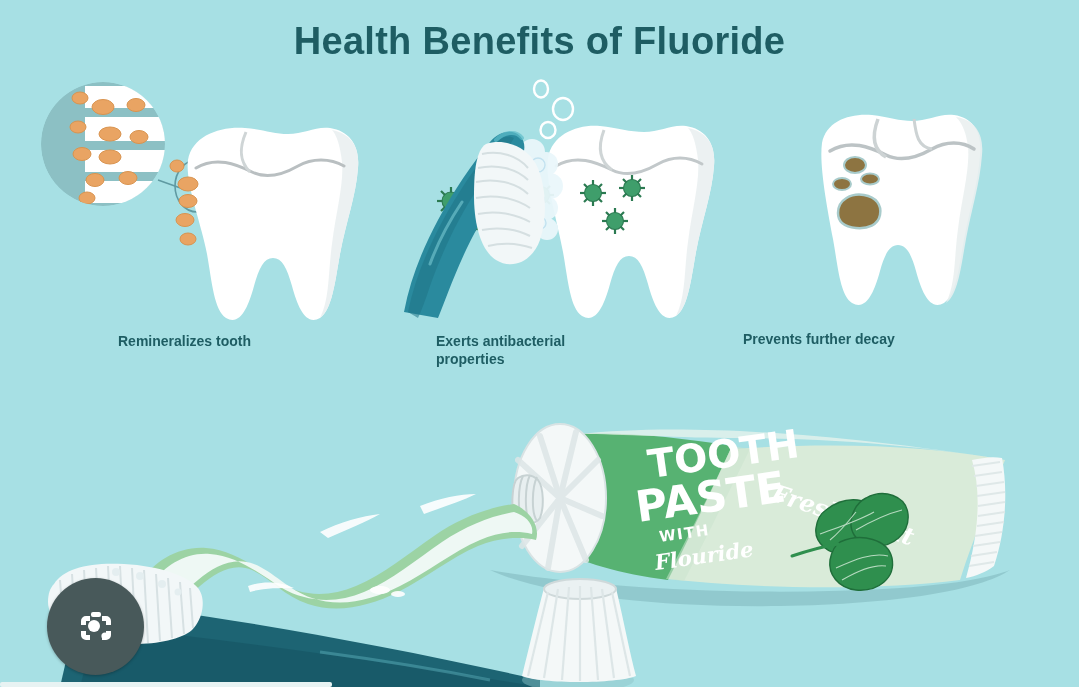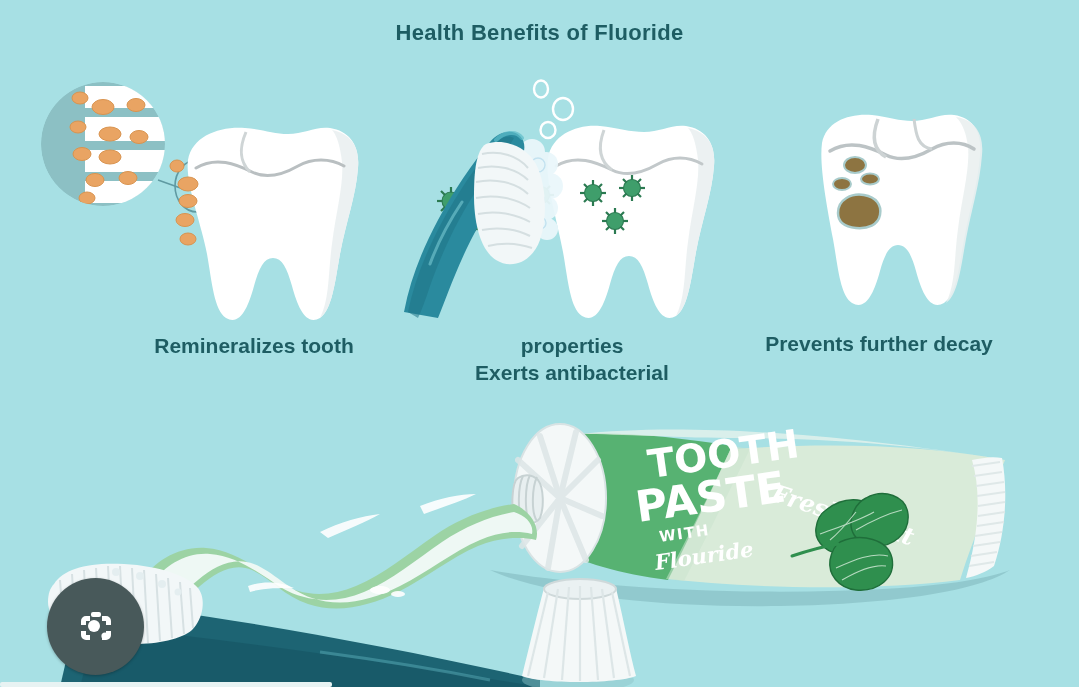--- a/index.html
+++ b/index.html
@@ -18,31 +18,31 @@
     background: #a7e0e4;
     overflow: hidden;
   }
 
   
   #title {
     position: absolute;
     left: 0; top: 20px;
     width: 1079px;
     text-align: center;
-    font-size: 22px;
+    font-size: 38px;
     font-weight: bold;
     color: #1e5d63;
     letter-spacing: .3px;
   }
 
   
   .caption {
     position: absolute;
-    text-align: center;
-    font-size: 21px;
+    text-align: left;
+    font-size: 14px;
     font-weight: bold;
     color: #1e5d63;
     line-height: 1.28;
   }
   #caption-1 { left: 118px; top: 333px; width: 272px; }
   #caption-2 { left: 436px; top: 333px; width: 272px; }
   #caption-3 { left: 743px; top: 331px; width: 272px; }
 
   
   .panel { position: absolute; }
@@ -317,22 +317,22 @@
             <path d="M76 130 C94 126 116 130 130 140"></path>
             <path d="M78 146 C96 142 116 146 130 154"></path>
             <path d="M82 162 C100 158 118 162 130 168"></path>
             <path d="M88 178 C104 174 120 176 132 180"></path>
           </g>
         </g>
       </g>
     </svg>
   </div>
   <div class="caption" id="caption-2" style="color: rgb(30, 93, 99);">
+    <div>Exerts antibacterial</div>
     <div>properties</div>
-    <div>Exerts antibacterial</div>
   </div>
 
   <div class="panel" id="panel-3">
     <svg width="235" height="230" viewBox="0 0 235 230">
       <g>
         <path d="M32 48 C36 26 60 18 82 20 C98 22 110 26 122 26
                  C138 26 150 18 164 20 C184 23 192 38 190 60
                  C188 88 180 112 174 144 C169 172 166 200 154 208
                  C140 216 132 198 126 176 C121 158 116 150 108 150
                  C100 150 95 158 90 176 C84 198 76 216 62 208

